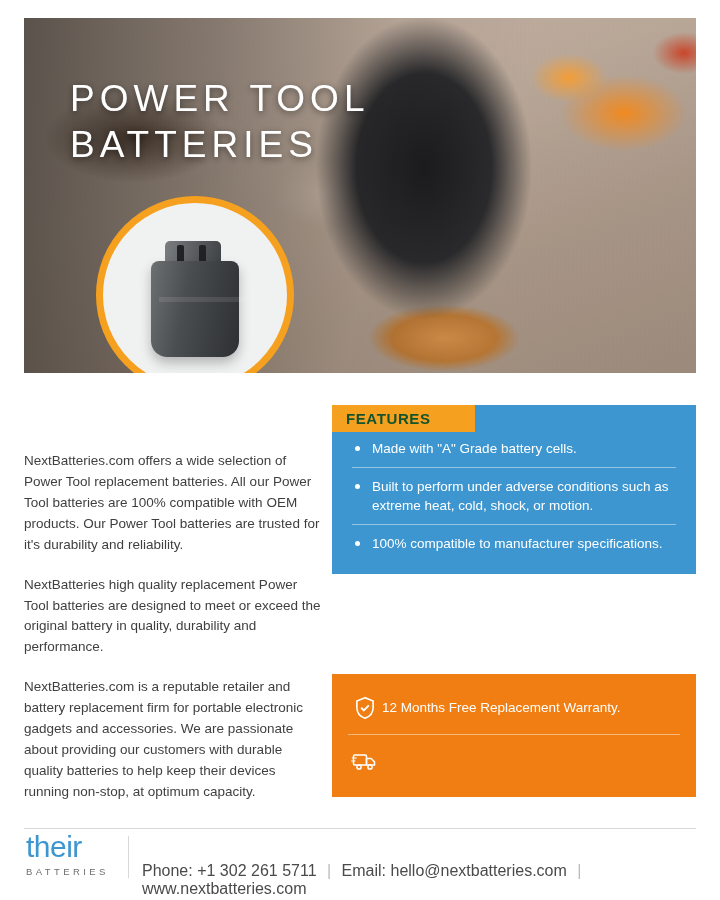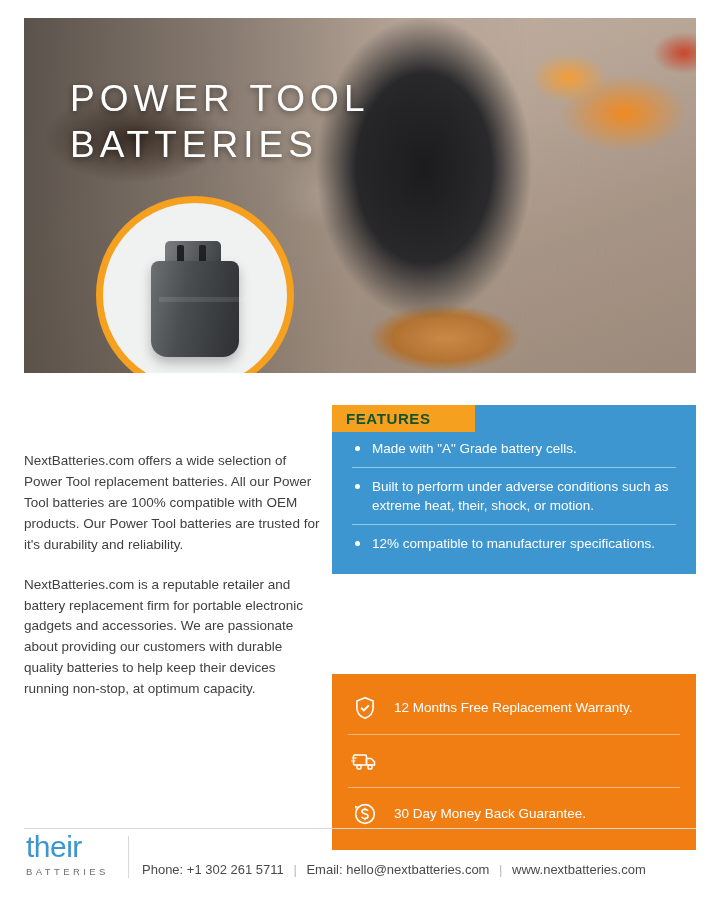--- a/index.html
+++ b/index.html
@@ -158,21 +158,21 @@
   .promo {
     position: absolute;
     left: 332px; top: 674px;
     width: 364px;
     background: #f07e13;
     padding: 8px 16px 10px 16px;
   }
   .promo-row {
     display: flex;
     align-items: center;
-    gap: 14px;
+    gap: 2px;
     padding: 11px 2px;
     border-bottom: 1px solid rgba(255,255,255,0.45);
     min-height: 44px;
   }
   .promo-row:last-child { border-bottom: none; }
   .promo-ico {
     flex: 0 0 30px;
     width: 30px; height: 30px;
     display: flex; align-items: center; justify-content: center;
     color: #ffffff;
@@ -209,21 +209,21 @@
   .footer-sep {
     position: absolute;
     left: 128px; top: 836px;
     width: 1px; height: 42px;
     background: #d8d8d8;
   }
   .footer-contact {
     position: absolute;
     left: 142px; top: 862px;
     color: #4a4a4a;
-    font-size: 13px;
+    font-size: 16px;
   }
   .footer-contact .divider { color: #bbbbbb; padding: 0 6px; }
 </style>
 </head>
 <body>
 
 <div class="page">
 
   <div class="hero">
     <div class="hero-photo"></div>
@@ -239,29 +239,30 @@
         <div class="slot2"></div>
         <div class="body">
           <div class="band"></div>
         </div>
       </div>
     </div>
   </div>
 
   <div class="left-col">
     <p class="para">NextBatteries.com offers a wide selection of Power Tool replacement batteries. All our Power Tool batteries are 100% compatible with OEM products. Our Power Tool batteries are trusted for it's durability and reliability.</p>
+    <p class="para">NextBatteries high quality replacement Power Tool batteries are designed to meet or exceed the original battery in quality, durability and performance.</p>
     <p class="para">NextBatteries.com is a reputable retailer and battery replacement firm for portable electronic gadgets and accessories. We are passionate about providing our customers with durable quality batteries to help keep their devices running non-stop, at optimum capacity.</p>
   </div>
 
   <div class="features">
     <div class="features-tab">FEATURES</div>
     <ul class="feat-list">
       <li>Made with "A" Grade battery cells.</li>
-      <li>Built to perform under adverse conditions such as extreme heat, their, shock, or motion.</li>
-      <li>12% compatible to manufacturer specifications.</li>
+      <li>Built to perform under adverse conditions such as extreme heat, cold, shock, or motion.</li>
+      <li>100% compatible to manufacturer specifications.</li>
     </ul>
   </div>
 
   <div class="promo">
 
     <div class="promo-row">
       <span class="promo-ico">
         <svg width="26" height="26" viewBox="0 0 24 24" fill="none" stroke="#ffffff" stroke-width="1.5">
           <path d="M12 2.5 4.5 5.5v6c0 4.6 3.2 8.4 7.5 10 4.3-1.6 7.5-5.4 7.5-10v-6L12 2.5z"></path>
           <path d="M8.5 11.8l2.4 2.4 4.6-4.6" stroke-width="1.8"></path>
@@ -275,31 +276,20 @@
         <svg width="28" height="26" viewBox="0 0 28 24" fill="none" stroke="#ffffff" stroke-width="1.5">
           <rect x="2.5" y="6" width="13" height="10" rx="1.2"></rect>
           <path d="M15.5 9.5h4.6l3.4 3.4V16h-8z"></path>
           <circle cx="8" cy="18" r="2.1"></circle>
           <circle cx="19" cy="18" r="2.1"></circle>
           <path d="M0.8 9h5M0.2 12h4.2" stroke-width="1.2"></path>
         </svg>
       </span>
     </div>
 
-    <div class="promo-row">
-      <span class="promo-ico">
-        <svg width="26" height="26" viewBox="0 0 24 24" fill="none" stroke="#ffffff" stroke-width="1.5">
-          <circle cx="12" cy="12" r="8.6"></circle>
-          <path d="M14.8 9.1c-.6-.9-1.7-1.4-2.9-1.4-1.6 0-2.7.8-2.7 2 0 2.8 5.6 1.3 5.6 4.2 0 1.3-1.2 2.2-2.9 2.2-1.3 0-2.4-.5-3-1.5"></path>
-          <path d="M12 6.3v1.4M12 16.3v1.4" stroke-width="1.2"></path>
-          <path d="M5 5.5l-1.6-.3.3 1.8" stroke-width="1.2"></path>
-        </svg>
-      </span>
-      <span class="promo-txt">30 Day Money Back Guarantee.</span>
-    </div>
 
   </div>
 
   <div class="footer-rule"></div>
 
   <div class="logo">
     <div class="logo-main">their</div>
     <div class="logo-sub">BATTERIES</div>
   </div>
   <div class="footer-sep"></div>

